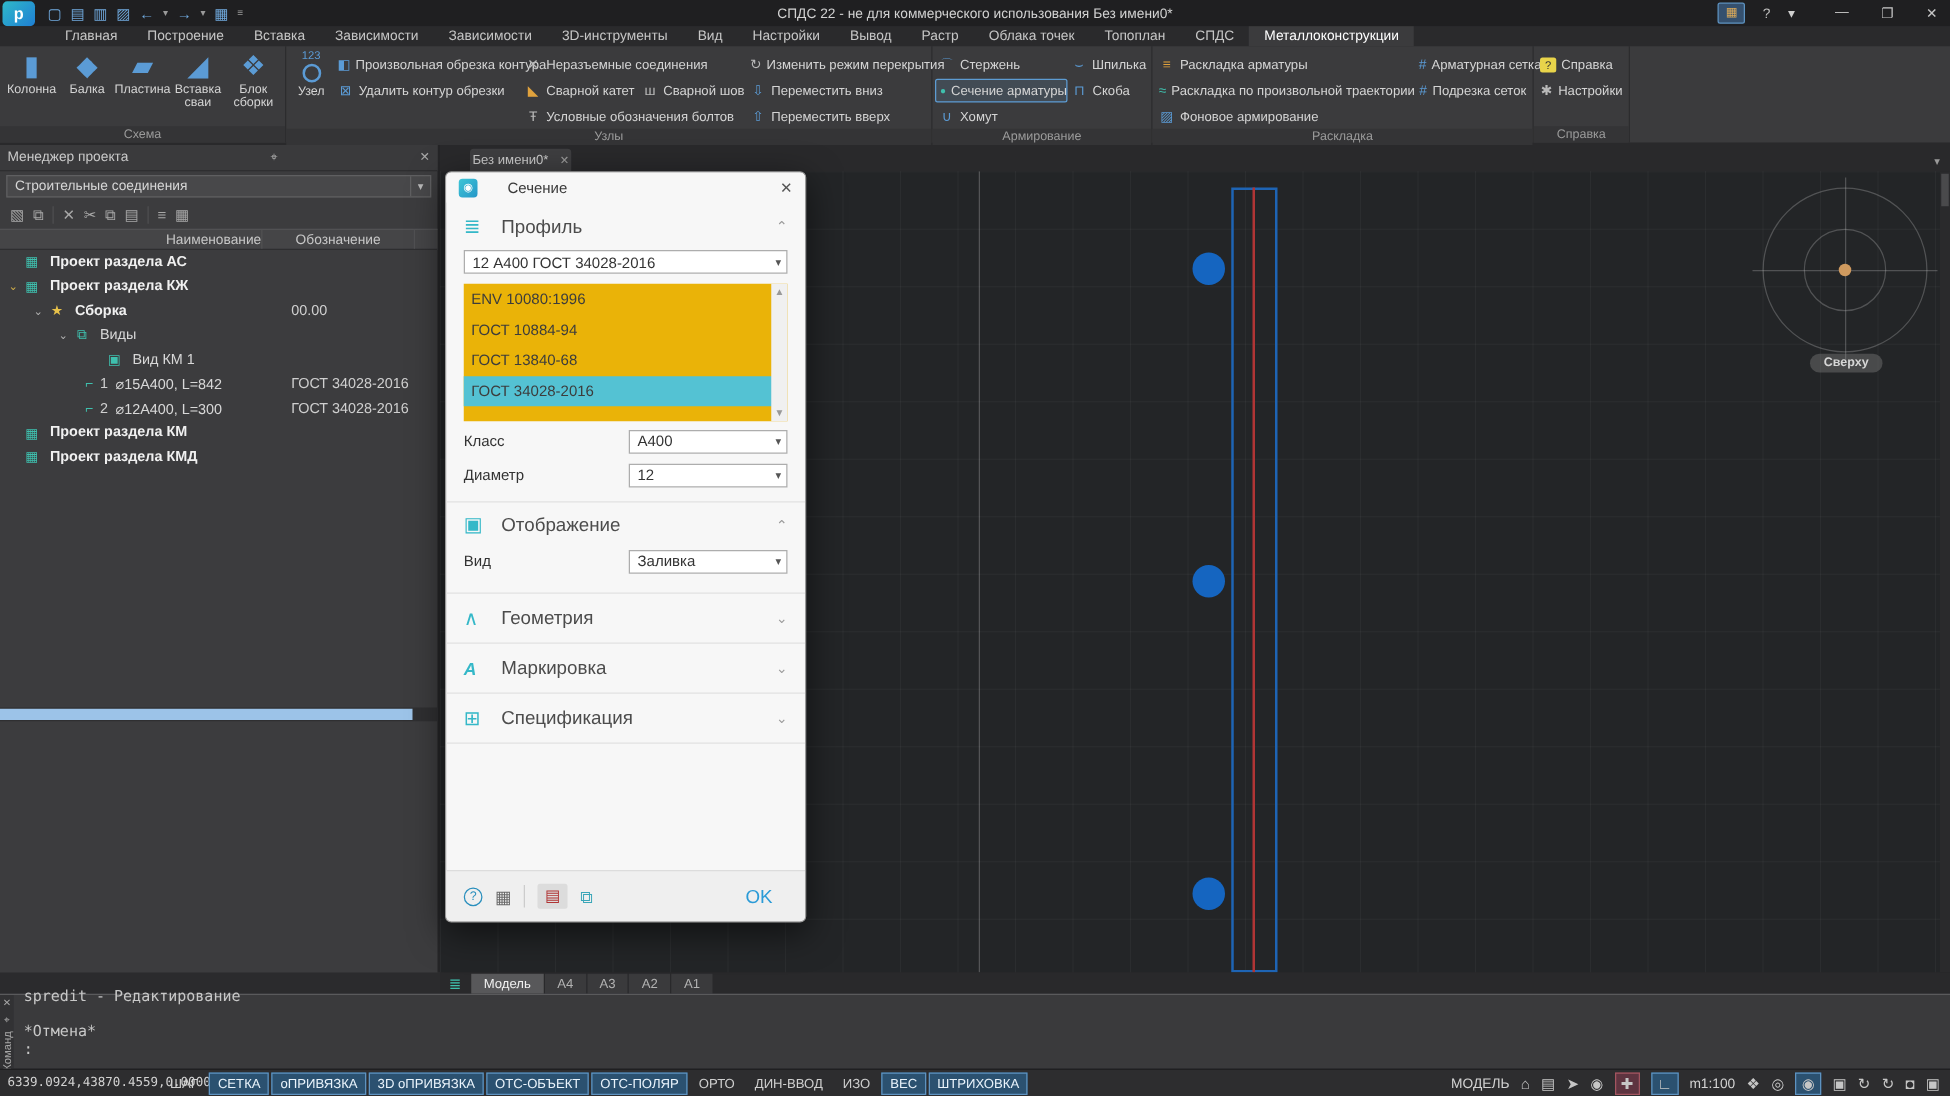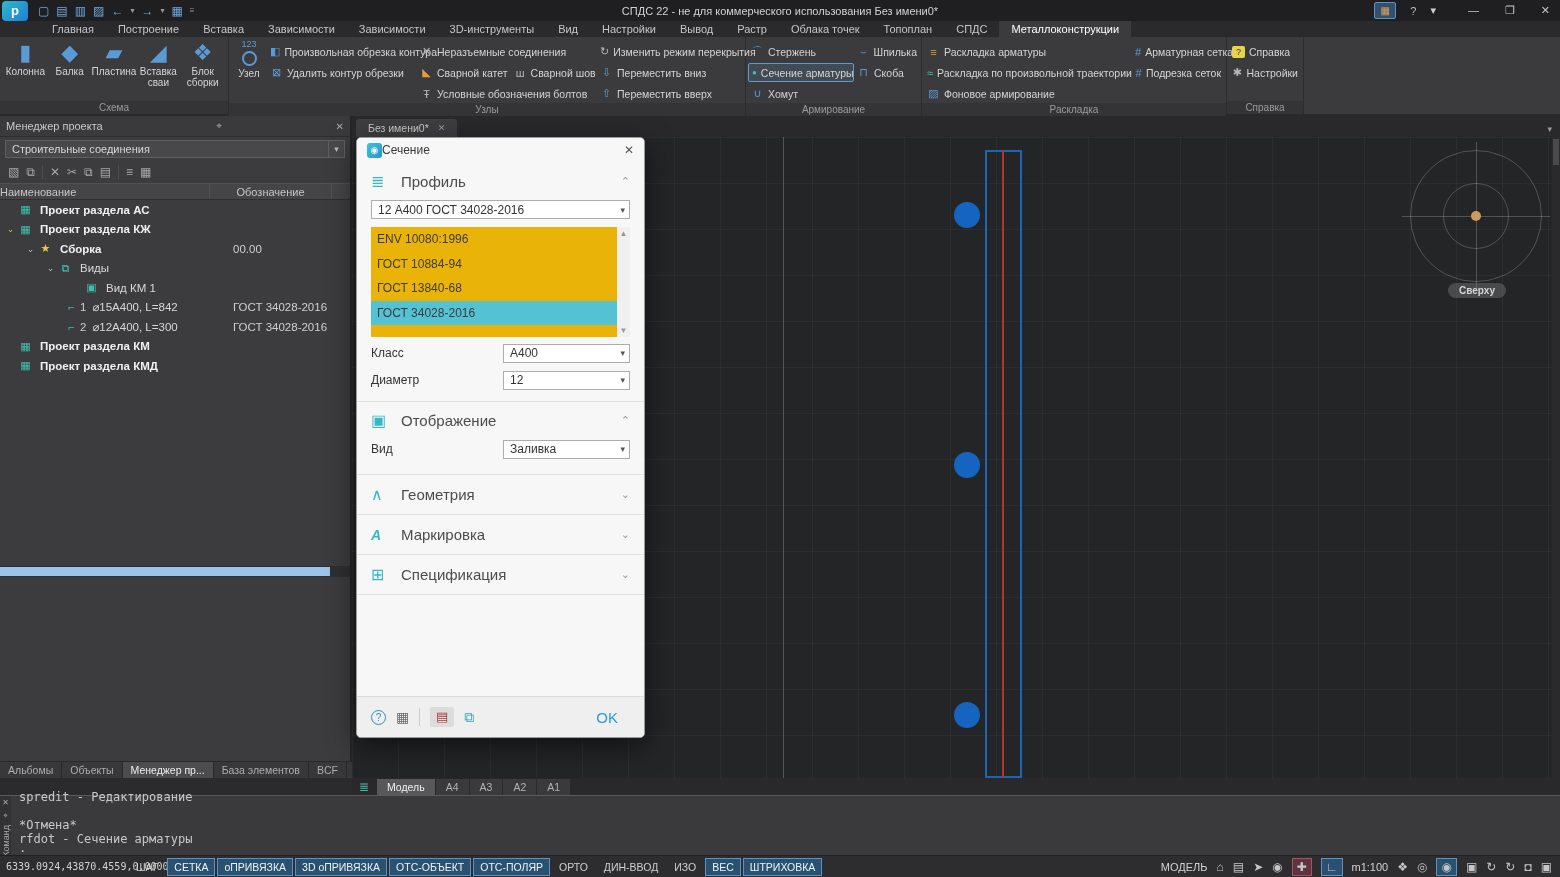--- a/index.html
+++ b/index.html
@@ -50,42 +50,42 @@
   
   .panel { left:0; top:116px; width:352px; height:662px; background:#3c3c3e; border-right:2px solid #252527; }
   .p-header { height:21px; background:#3a3a3c; display:flex; align-items:center; padding:0 6px; color:#c9c9c9; border-bottom:1px solid #2e2e30; }
   .p-header .ph-ic { margin-left:auto; color:#a8a8a8; font-size:10px; padding-left:10px; }
   .p-combo { margin:3px 5px; height:18px; background:#48484a; border:1px solid #5f5f61; display:flex; align-items:center; padding-left:6px; color:#d6d6d6; position:relative; }
   .p-combo .ca { position:absolute; right:0; top:0; width:16px; height:16px; border-left:1px solid #5f5f61; text-align:center; line-height:16px; color:#b8b8b8; font-size:9px; }
   .p-toolbar { height:22px; display:flex; align-items:center; gap:7px; padding-left:8px; }
   .p-toolbar .ti { color:#a8a8a8; font-size:12px; }
   .p-toolbar .tsep { width:1px; height:14px; background:#4e4e50; }
   .p-colhead { height:17px; background:#454547; display:flex; color:#c6c6c6; border-top:1px solid #515153; border-bottom:1px solid #2e2e30; }
-  .p-colhead .c1 { width:210px; text-align:left; line-height:16px; border-right:1px solid #515153; }
+  .p-colhead .c1 { width:210px; text-align:right; line-height:16px; border-right:1px solid #515153; }
   .p-colhead .c2 { width:122px; text-align:center; line-height:16px; border-right:1px solid #515153; }
   .tree { position:relative; }
   .tree-row { position:relative; height:19.5px; display:flex; align-items:center; color:#d8d8d8; font-size:11.5px; }
   .tree-row .chev { width:13px; font-size:9px; text-align:center; }
   .tree-row .chev.yellow { color:#d8b44a; }
   .tree-row .chev.gray { color:#b8b8b8; }
   .t-icon { width:17px; text-align:center; font-size:11px; }
   .t-icon.teal { color:#3fc0ae; }
   .t-icon.yellow { color:#e8c24a; }
   .t-num { margin-right:6px; color:#cfcfcf; }
   .t-label.bold { font-weight:bold; color:#f0f0f0; }
   .t-col2 { position:absolute; left:205px; color:#cfcfcf;margin-left:28px; }
   .p-scroll { position:absolute; left:0; top:450px; width:350px; height:11px; background:#2f2f31; }
   .p-thumb { position:absolute; left:0; top:1px; width:330px; height:9px; background:#9cc3e8; }
   .p-tabs { position:absolute; left:0; bottom:0; width:350px; height:17px; background:#29292b; display:flex; gap:1px; align-items:flex-end; }
   .ptab { height:16px; line-height:16px; padding:0 8px; background:#38383a; color:#adadad; font-size:10.5px; white-space:nowrap; }
   .ptab.active { background:#4c4c4e; color:#ececec; }
 
   
   .docbar { left:352px; top:116px; width:1208px; height:21px; background:#29292b; display:flex; align-items:flex-end; }
-  .doctab { margin-left:4px; height:18px; line-height:18px; background:#3e3e40; border-radius:3px 3px 0 0; padding:0 12px; color:#c9c9c9; font-size:10.5px; display:flex; align-items:center; gap:9px;justify-content:center; }
+  .doctab { margin-left:24px; height:18px; line-height:18px; background:#3e3e40; border-radius:3px 3px 0 0; padding:0 2px; color:#c9c9c9; font-size:10.5px; display:flex; align-items:center; gap:9px;justify-content:center; }
   .doctab .dx { color:#9a9a9a; font-size:9px; }
   .doclist { margin-left:auto; padding:0 8px 3px 0; color:#9a9a9a; font-size:9px; }
   .canvas { left:352px; top:137px; width:1208px; height:641px; background:#232527;
     background-image:linear-gradient(rgba(255,255,255,.035) 1px,transparent 1px),linear-gradient(90deg,rgba(255,255,255,.035) 1px,transparent 1px);
     background-size:46px 46px; overflow:hidden;font-weight:bold; }
   .axis-v { position:absolute; left:431px; top:0; width:1px; height:641px; background:rgba(255,255,255,.22); }
   .column-rect { position:absolute; left:633px; top:13px; width:37px; height:628px; border:2px solid #1e64b4; }
   .red-line { position:absolute; left:650px; top:13px; width:2px; height:628px; background:#b03535; }
   .rebar-dot { position:absolute; width:26px; height:26px; border-radius:50%; background:#1565c0; }
   .compass { position:absolute; left:1058px; top:13px; width:132px; height:132px; }
@@ -99,21 +99,21 @@
   .c-thumb { position:absolute; right:1px; top:2px; width:6px; height:26px; background:#4a4a4c; }
   .sheetbar { left:352px; top:778px; width:1208px; height:17px; background:#29292b; display:flex; align-items:center; gap:1px; }
   .sheet-ic { width:24px; text-align:center; color:#3fc0ae; font-size:12px; }
   .sheettab { height:16px; line-height:16px; padding:0 10px; background:#3a3a3c; color:#b2b2b2; font-size:10.5px; }
   .sheettab.active { background:#58585a; color:#f0f0f0; }
 
   
   .dialog { left:356px; top:137px; width:289px; height:601px; background:#f7f7f7; border-radius:5px; box-shadow:0 8px 28px rgba(0,0,0,.55); z-index:20; overflow:hidden; border:1px solid #9a9a9a; display:flex; flex-direction:column; }
   .d-title { height:24px; display:flex; align-items:center; padding:0 10px; background:#f7f7f7; }
   .d-appic { width:15px; height:15px; background:linear-gradient(135deg,#3ec6d6,#2596c8); border-radius:3px; color:#fff; font-size:9px; text-align:center; line-height:15px; }
-  .d-title .dt { margin-left:0; color:#3a3a3a; font-size:12px; }
+  .d-title .dt { margin-left:24px; color:#3a3a3a; font-size:12px; }
   .d-title .dclose { margin-left:auto; color:#555; font-size:12px; }
   .d-sect { display:flex; align-items:center; padding:0 14px; }
   .d-sect .sic { color:#35b8c8; font-size:16px; width:22px; }
   .d-sect .sic.it { font-style:italic; font-weight:bold; font-size:14px; }
   .d-sect .st { color:#4c4c4c; font-size:15px; margin-left:8px; }
   .d-sect .schev { margin-left:auto; color:#999; font-size:11px; }
   .d-div { height:1px; background:#e2e2e2; margin:0; }
   .d-combo { position:relative; height:19px; background:#fff; border:1px solid #adadad; display:flex; align-items:center; padding-left:6px; color:#333; font-size:12px; }
   .d-combo .ca { position:absolute; right:4px; color:#555; font-size:9px; }
   .d-list { position:relative; margin:8px 14px 0 14px; height:110px; background:#eab308; }
@@ -469,29 +469,20 @@
         <span class="chev"></span>
         <span class="t-icon teal">▦</span>
         <span class="t-num"></span>
         <span class="t-label bold">Проект раздела КМД</span>
         <span class="t-col2"></span>
       </div>
     </div>
   <div class="p-scroll">
     <div class="p-thumb"></div>
   </div>
-  <div class="p-tabs">
-
-  <span class="ptab">Альбомы</span>
-      <span class="ptab">Объекты</span>
-      <span class="ptab active">Менеджер пр...</span>
-      <span class="ptab">База элементов</span>
-      <span class="ptab">BCF</span>
-      <span class="ptab">Свойства</span>
-    </div>
 </div>
 
 <div class="abs docbar">
   <div class="doctab">
     <span>Без имени0*</span>
     <span class="dx">✕</span>
   </div>
   <span class="doclist">▾</span>
 </div>
 
@@ -612,21 +603,20 @@
     <span class="ci">✕</span>
     <span class="ci">⌖</span>
     <span class="cv">Команд</span>
   </div>
   <div style="flex:1;">
     <div class="cmd-lines">
 
     <div>spredit - Редактирование</div>
         <div></div>
         <div>*Отмена*</div>
-        <div>rfdot - Сечение арматуры</div>
       </div>
     <div class="cmd-prompt" style="padding-left:8px;">:</div>
   </div>
 </div>
 
 <div class="abs statusbar">
   <span class="coords">6339.0924,43870.4559,0.0000</span>
   <span class="stgl-wrap">
 
   <span class="stgl">ШАГ</span>

